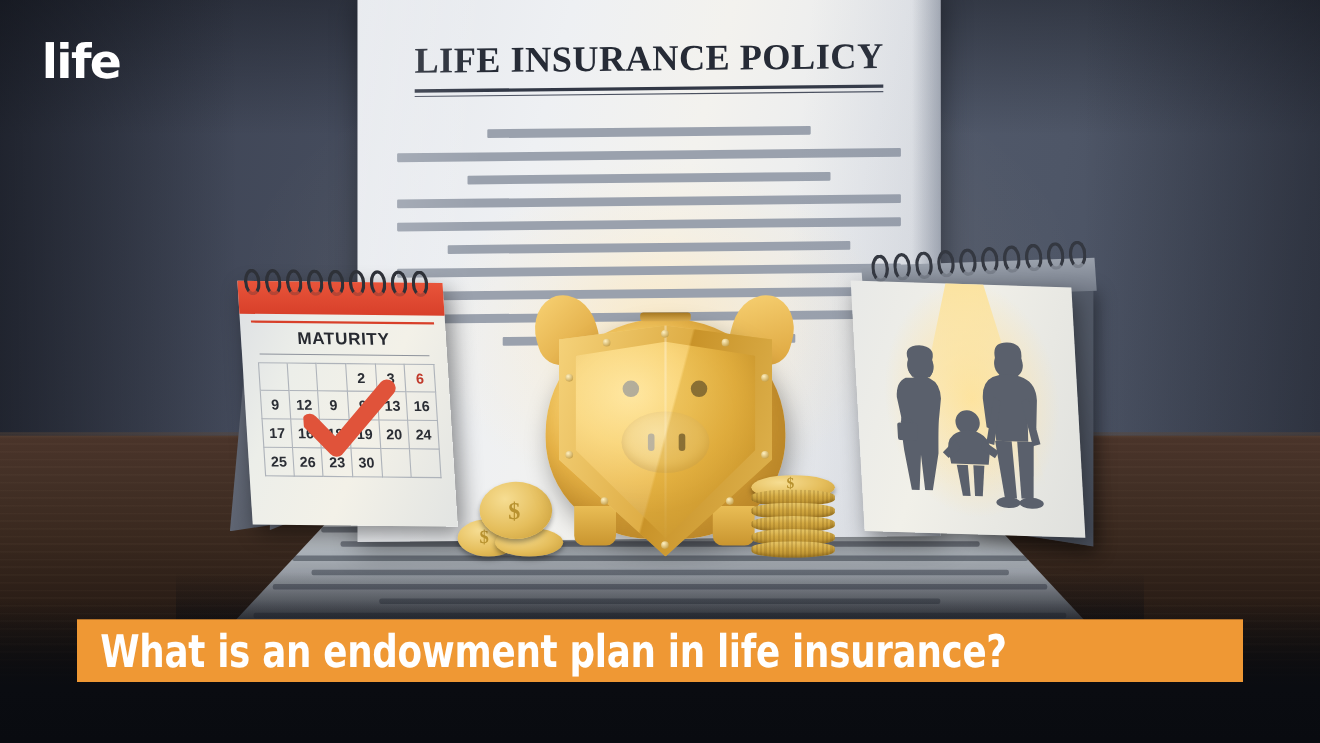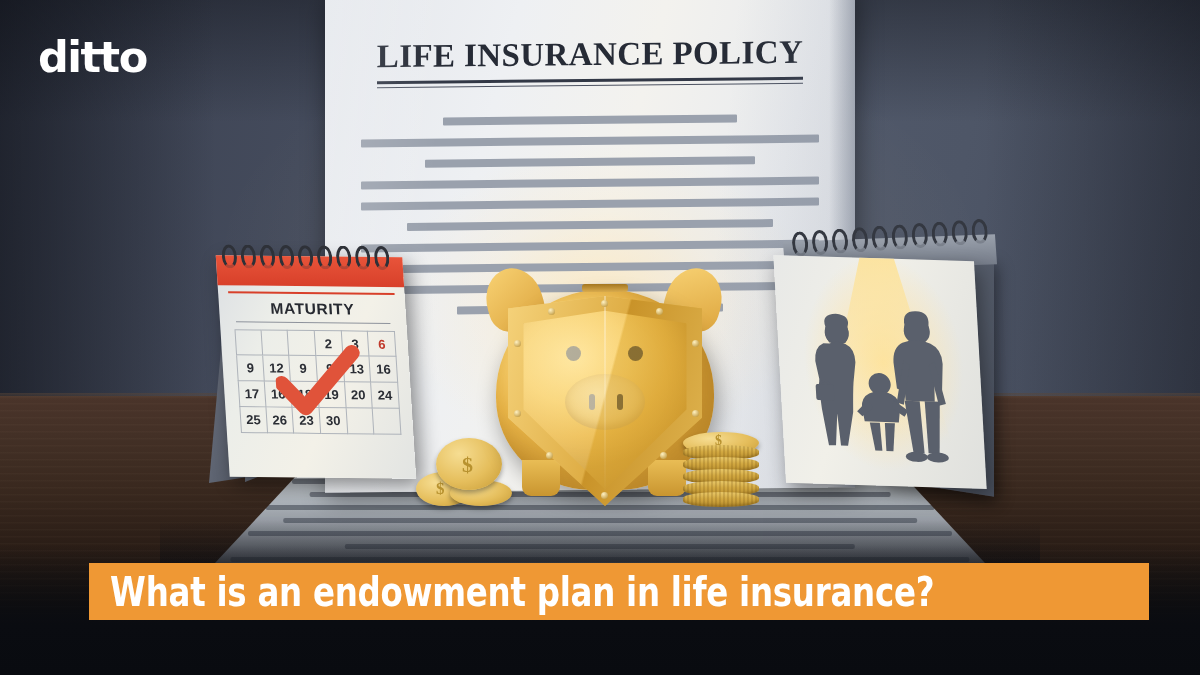--- a/index.html
+++ b/index.html
@@ -182,21 +182,21 @@
       linear-gradient(110deg,#e8e9e7 0%, #f1f0e9 40%, #dfe0dd 100%);
     transform:rotate(-3.2deg) skewY(5deg);
     box-shadow:4px 8px 20px rgba(0,0,0,.42); overflow:hidden; }
   .spot { position:absolute; left:38px; top:-16px; width:130px; height:200px;
     background:linear-gradient(to bottom, rgba(255,224,140,.85), rgba(255,228,160,.18) 70%, rgba(255,230,170,0));
     clip-path:polygon(40% 0%, 60% 0%, 100% 100%, 0% 100%); }
   .fam { position:absolute; left:26px; top:50px; width:150px; height:160px; }
 
   
   .banner { position:absolute; left:70px; top:563px; width:1060px; height:57px;
-    background:#ef9834; display:flex; align-items:center; z-index:50;margin-left:19px; }
+    background:#ef9834; display:flex; align-items:center; z-index:50; }
   .banner-text { color:#fff; font-size:41px; font-weight:700; letter-spacing:-.3px;
     font-family:"DejaVu Sans Condensed","Liberation Sans Narrow","Liberation Sans", sans-serif;
     transform:scaleX(.88); transform-origin:left center; padding-left:24px; white-space:nowrap; }
 </style>
 </head>
 <body>
 
 <div id="stage">
 
   <div class="wall"></div>
@@ -380,19 +380,19 @@
         <div class="ring2" style="left: 100px;"></div>
         <div class="ring2" style="left: 120px;"></div>
         <div class="ring2" style="left: 140px;"></div>
         <div class="ring2" style="left: 160px;"></div>
         <div class="ring2" style="left: 180px;"></div>
       </div>
   </div>
 
   <div class="bottom-fade"></div>
 
-  <div class="logo">ditto</div>
+  <div class="logo">life</div>
 
   <div class="banner">
     <span class="banner-text">What is an endowment plan in life insurance?</span>
   </div>
 
 </div>
 
 </body></html>

